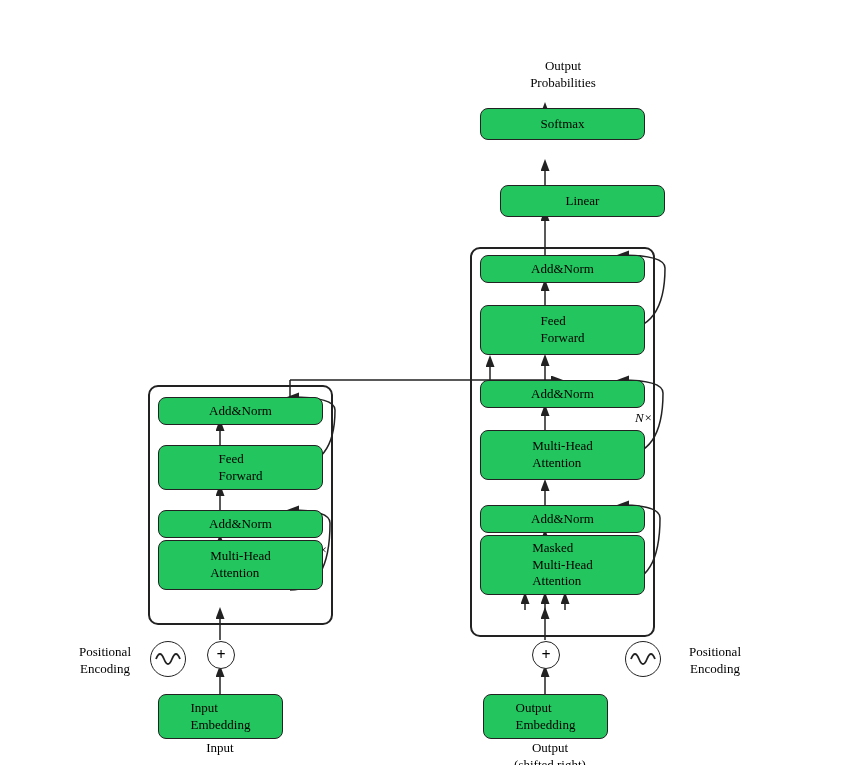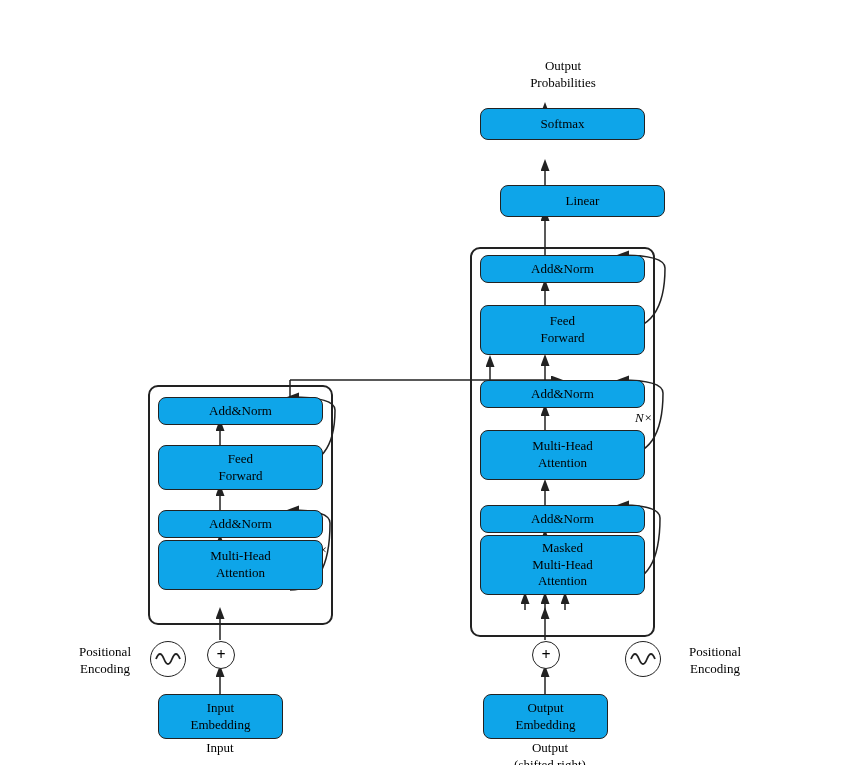--- a/index.html
+++ b/index.html
@@ -12,25 +12,25 @@
       position: relative;
     }
     .diagram-container {
       position: relative;
       width: 850px;
       height: 765px;
     }
     .block {
       position: absolute;
       border: 1.5px solid #222;
-      background: #0ea5e9;
+      background: #22c55e;
       display: flex;
       align-items: center;
       justify-content: center;
-      text-align: center;
+      text-align: left;
       font-size: 13px;
       line-height: 1.3;
       border-radius: 2px;
     }
     .rounded-rect {
       border-radius: 8px;
     }
     .big-box {
       position: absolute;
       border: 2px solid #222;

